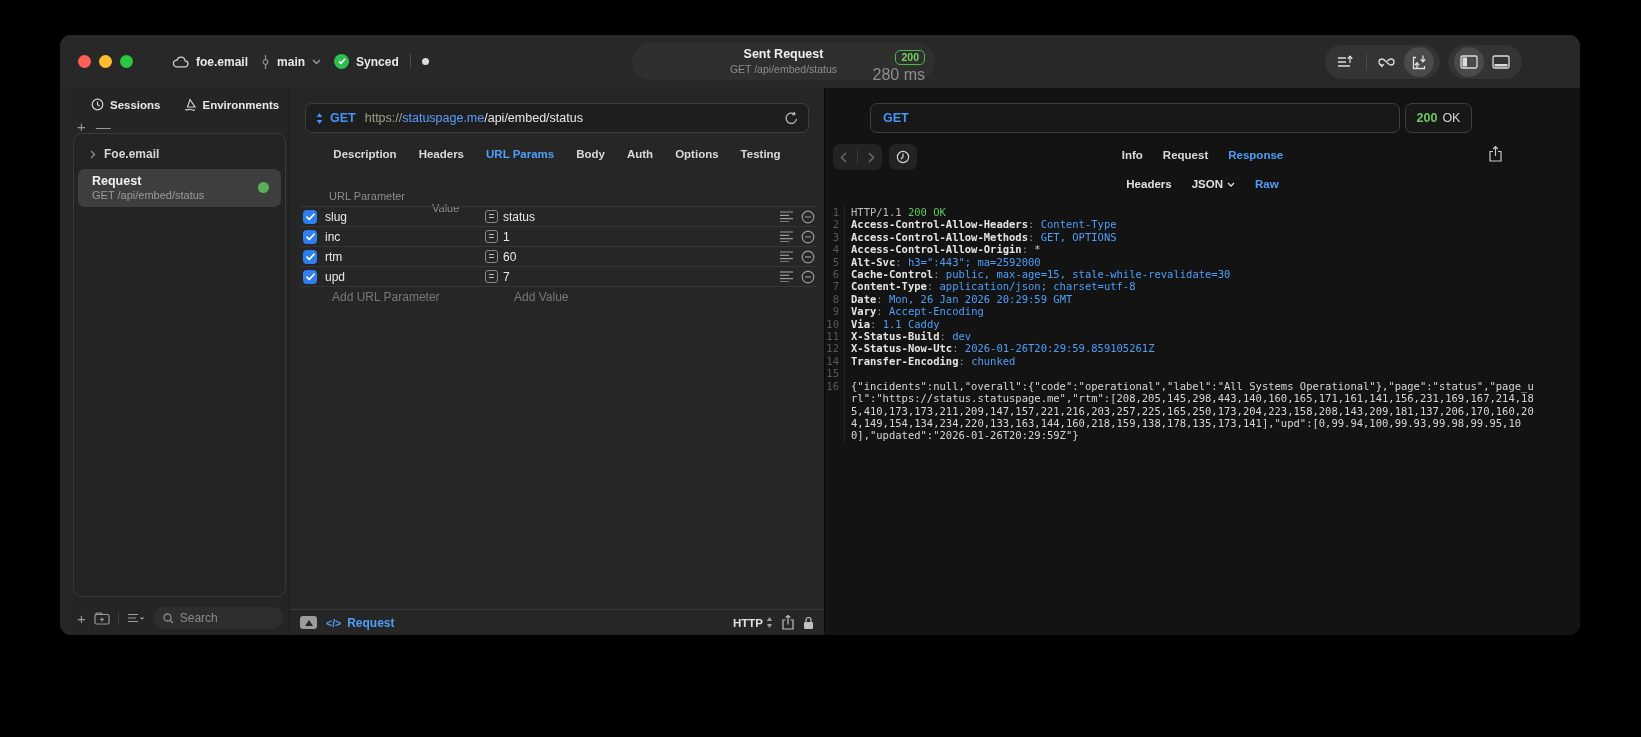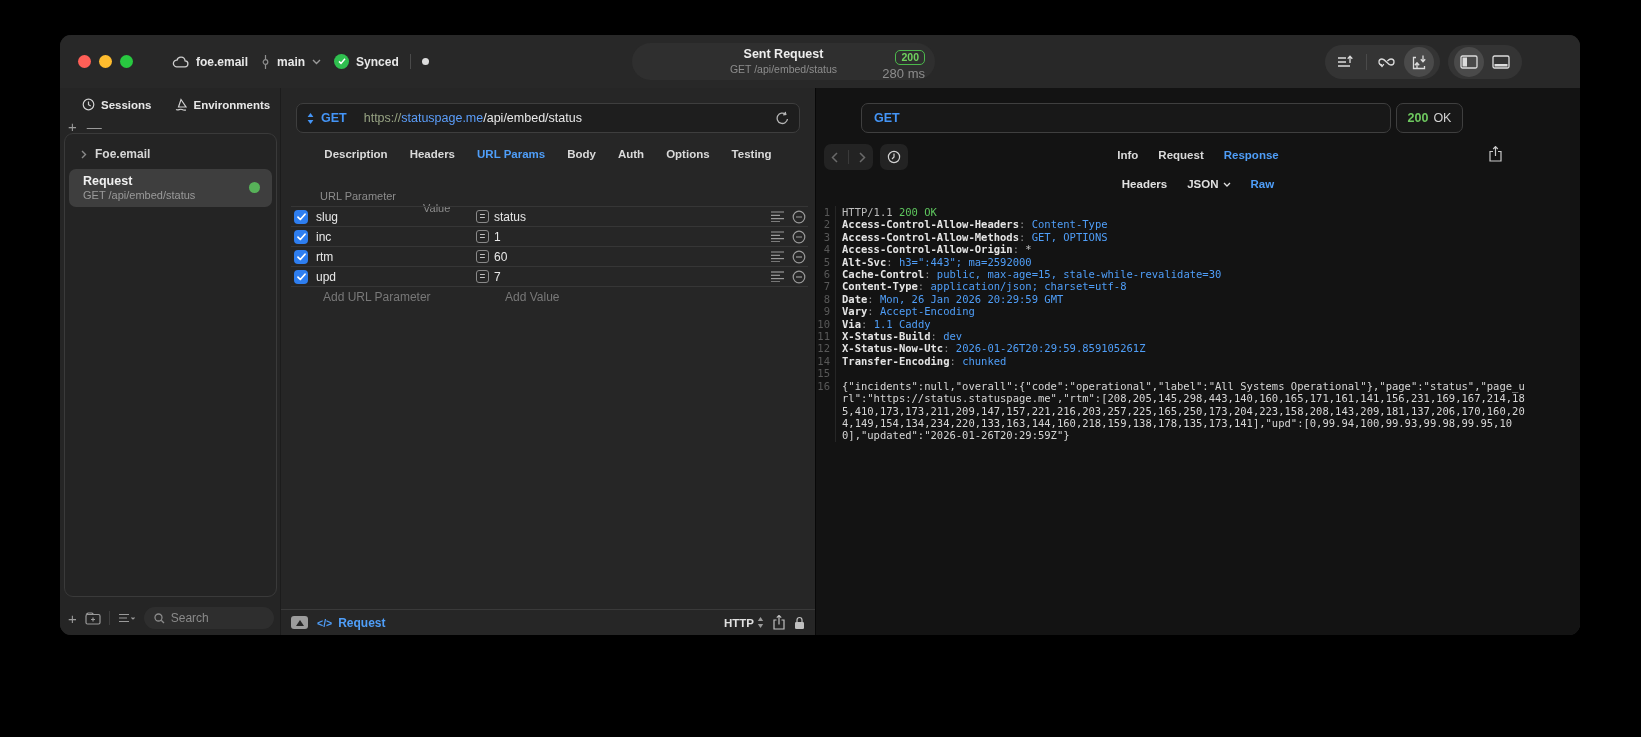--- a/index.html
+++ b/index.html
@@ -19,29 +19,29 @@
   .tb-left{ position:absolute; left:112px; top:0; height:53px; display:flex; align-items:center; gap:7px; color:#e8e8e8; font-size:12px; font-weight:600; }
   .tb-left .sep{ width:1px; height:15px; background:#4a4a4a; margin:0 4px; }
   .sync-badge{ width:15px; height:15px; border-radius:50%; background:#2fbf4f; display:flex; align-items:center; justify-content:center; }
   .rec-dot{ width:7px; height:7px; border-radius:50%; background:#dcdcdc; }
   .center-pill{ position:absolute; left:572px; top:8px; width:303px; height:37px; background:#2f2f2f; border-radius:19px; display:flex; align-items:center; justify-content:center; }
   .pill-text{ text-align:center; line-height:1.25; }
   .pill-title{ font-size:12.5px; font-weight:700; color:#ededed; }
   .pill-sub{ font-size:10.5px; color:#8d8d8d; }
   .pill-right{ position:absolute; right:10px; top:4px; text-align:right; }
   .code-badge{ display:inline-block; border:1.5px solid #4cb84c; border-radius:5px; color:#6fd35f; font-size:10.5px; font-weight:700; padding:0 5px; line-height:13px; }
-  .pill-ms{ font-size:13px; color:#8d8d8d; margin-top:1px; }
+  .pill-ms{ font-size:16px; color:#8d8d8d; margin-top:1px; }
   .tb-right{ position:absolute; right:58px; top:10px; display:flex; gap:8px; }
   .icon-pill{ background:#343434; border-radius:17px; height:34px; display:flex; align-items:center; padding:0 6px; gap:2px; }
   .icon-slot{ width:30px; height:30px; border-radius:50%; display:flex; align-items:center; justify-content:center; color:#dcdcdc; }
   .icon-slot.hl{ background:#4a4a4a; }
   .icon-pill .vsep{ width:1px; height:16px; background:#4a4a4a; margin:0 3px; }
 
   
-  .content{ position:absolute; top:53px; left:0; right:0; bottom:0; display:flex; }
+  .content{ position:absolute; top:53px; left:0; right:0; bottom:0; display:flex;padding-left:9px; }
   .sidebar{ width:221px; position:relative; background:#252525; border-right:1px solid #1c1c1c; }
   .middle{ width:534px; position:relative; background:#262626; }
   .rightp{ flex:1; position:relative; background:#131313; border-left:1px solid #080808; }
 
   
   .sb-tabs{ display:flex; justify-content:flex-start; gap:22px; padding:10px 0 0 22px; align-items:center; }
   .sb-tab{ display:flex; align-items:center; gap:6px; color:#e8e8e8; font-size:11.5px; font-weight:600; }
   .sb-tab svg{ color:#cfcfcf; }
   .sb-pm{ position:absolute; left:8px; top:30px; display:flex; gap:10px; color:#9a9a9a; font-size:15px; z-index:2; }
   .tree-panel{ position:absolute; left:4px; right:3px; top:45px; bottom:38px; border:1px solid #3a3a3a; border-radius:9px; background:#242424; padding-top:8px; overflow:hidden; }
@@ -277,21 +277,21 @@
 
     <section class="middle">
       <div class="url-bar">
         <span class="stepper">
             <svg width="7" height="11" viewBox="0 0 7 11" fill="currentColor">
               <path d="M3.5 0L6.4 4H.6z"></path>
               <path d="M3.5 11L.6 7h5.8z"></path>
             </svg>
           </span>
         <span class="method">GET</span>
-        <span style="margin-left:10px">
+        <span style="margin-left:2px">
           <span class="u-scheme">https://</span><span class="u-host">statuspage.me</span><span class="u-path">/api/embed/status</span>
         </span>
         <span class="url-spacer"></span>
         <span class="refresh">
             <svg width="13" height="14" viewBox="0 0 13 14" fill="none" stroke="currentColor" stroke-width="1.3">
               <path d="M11.5 8A5.2 5.2 0 1 1 9.6 3.2"></path>
               <path d="M9.2 0.8l.6 2.6-2.6.5"></path>
             </svg>
           </span>
       </div>

